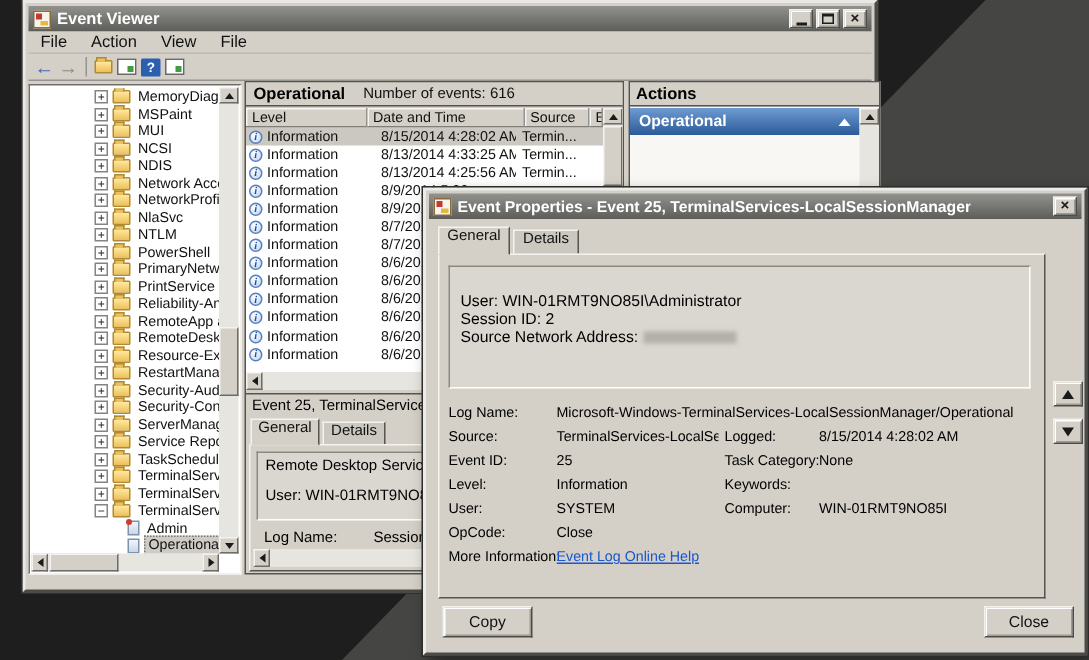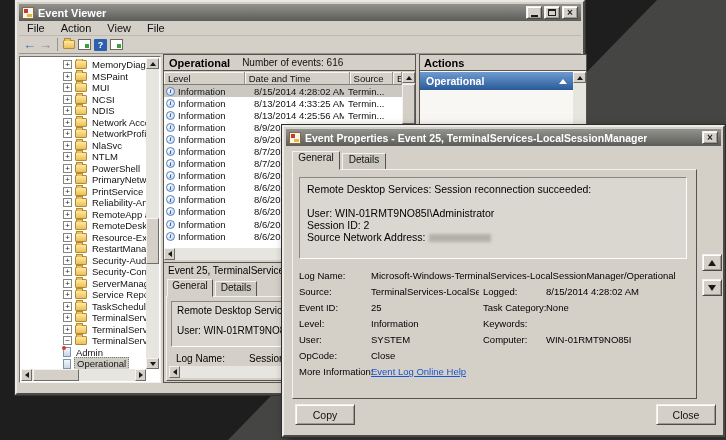--- a/index.html
+++ b/index.html
@@ -59,21 +59,21 @@
   .app-ico { width:12px; height:12px; background:#f5f4ef; border:1px solid #8c6a3a; position:relative; flex:none; }
   .app-ico::before { content:""; position:absolute; left:1px; top:1px; width:4px; height:4px; background:#c33a2e; }
   .app-ico::after  { content:""; position:absolute; right:1px; bottom:1px; width:5px; height:3px; background:#e3b93e; }
 
   
   #tree-pane { left:2px; top:54px; width:142px; height:327px; background:#fff;
                border:1px solid; border-color:#716f6a #f2f1ee #f2f1ee #716f6a; overflow:hidden; }
   #tree-rows { position:absolute; left:1px; top:2px; right:14px; bottom:13px; overflow:hidden; }
   .tree-row { display:flex; align-items:center; height:11.5px; font-size:9.5px; color:#111;
               padding-left:42px; white-space:nowrap; }
-  .tree-row.child { padding-left:30px; }
+  .tree-row.child { padding-left:52px; }
   .plusbox { flex:none; width:9px; height:9px; background:#fff; border:1px solid #848480;
              font-size:8px; line-height:7px; text-align:center; color:#222; margin-right:3px; }
   .plus-spacer { flex:none; width:12px; }
   .folder-ico { flex:none; width:12px; height:9px; background:linear-gradient(180deg,#ffe9a0,#ecc05a);
                 border:1px solid #b08a34; border-radius:1px; position:relative; margin-right:3px; }
   .folder-ico::before { content:""; position:absolute; left:0; top:-3px; width:5px; height:2px;
                         background:#ecc05a; border:1px solid #b08a34; border-bottom:none; }
   .log-ico { flex:none; width:8px; height:10px; background:linear-gradient(180deg,#f2f6fb,#c9d6e6);
              border:1px solid #7d93ad; margin-right:3px; position:relative; }
   .log-ico.admin::after { content:""; position:absolute; left:-2px; top:-2px; width:4px; height:4px;
@@ -569,21 +569,20 @@
 
     <div class="tab" style="left:8px; top:24px; width:48px; height:19px; z-index:2;">
         <span>General</span>
       </div>
     <div class="tab inactive" style="left:58px; top:26px; width:44px; height:17px;">
         <span>Details</span>
       </div>
 
     <div id="dlg-card">
       <div id="dlg-desc">
-          <div>Remote Desktop Services: Session reconnection succeeded:</div>
           <div class="gap"></div>
           <div>User: WIN-01RMT9NO85I\Administrator</div>
           <div>Session ID: 2</div>
           <div>Source Network Address:<span class="redacted"></span></div>
         </div>
       <div id="dlg-fields">
           <div class="fld-row">
             <span class="l1">Log Name:</span>
             <span class="v1">Microsoft-Windows-TerminalServices-LocalSessionManager/Operational</span>
           </div>

